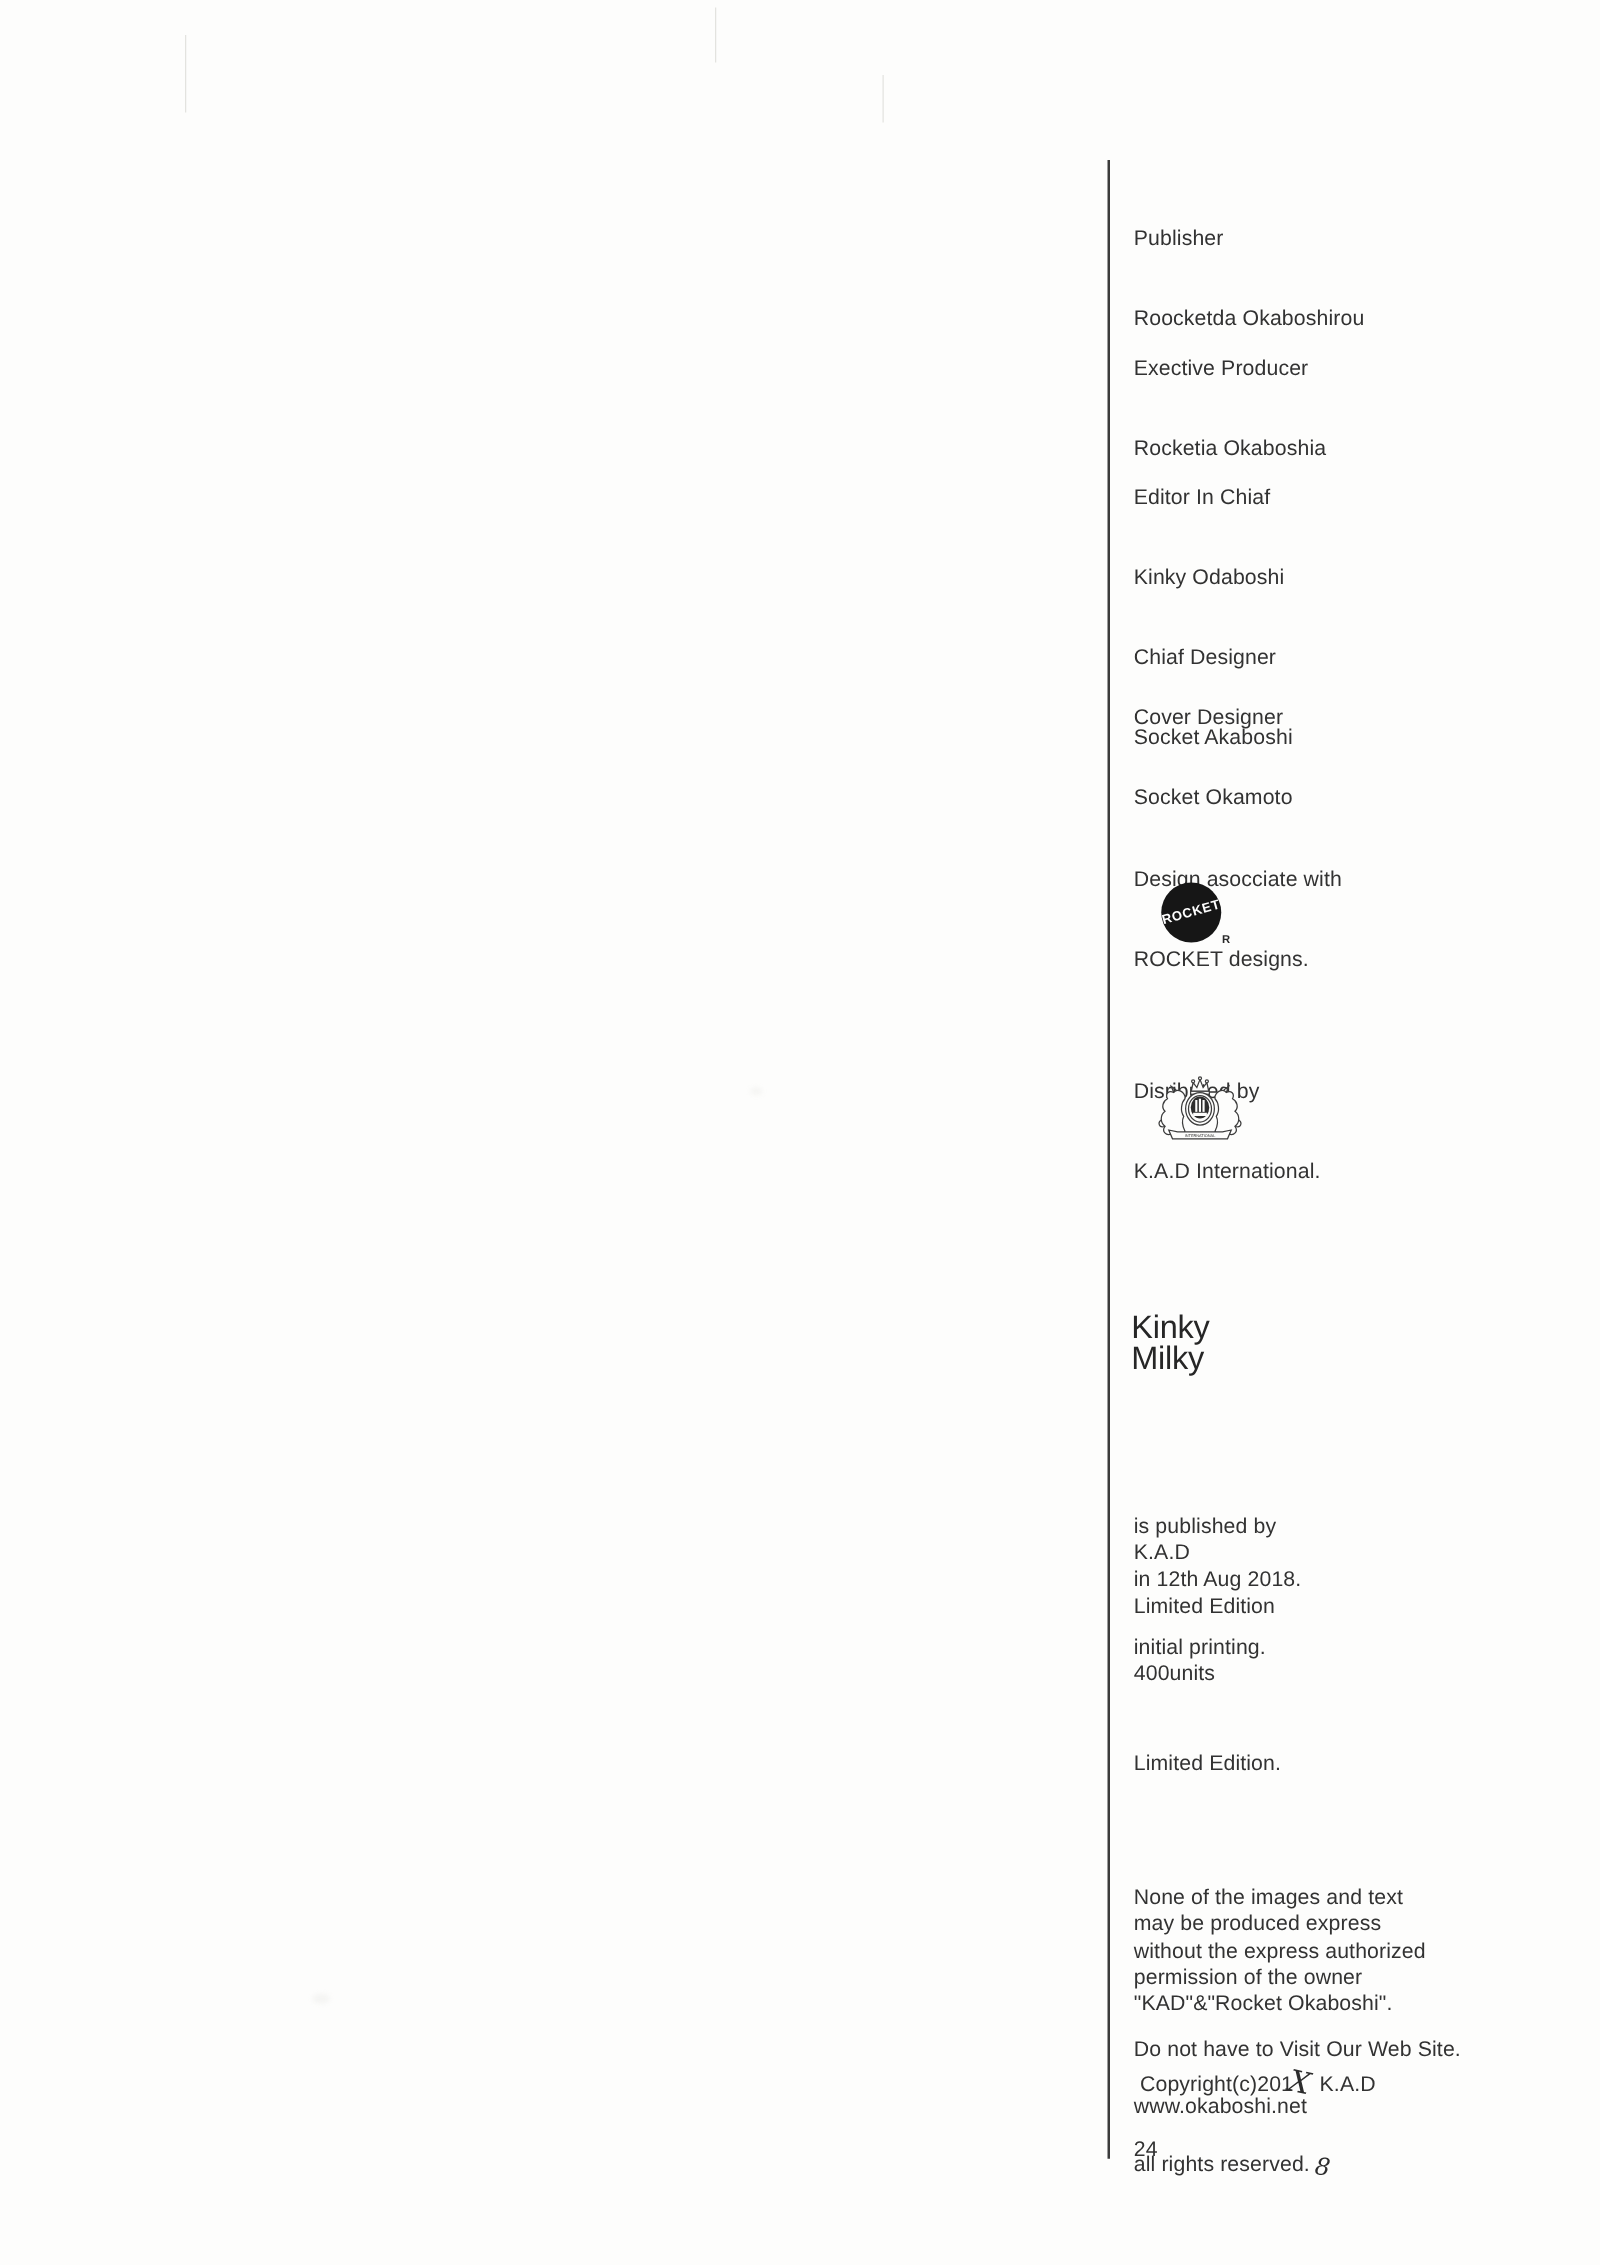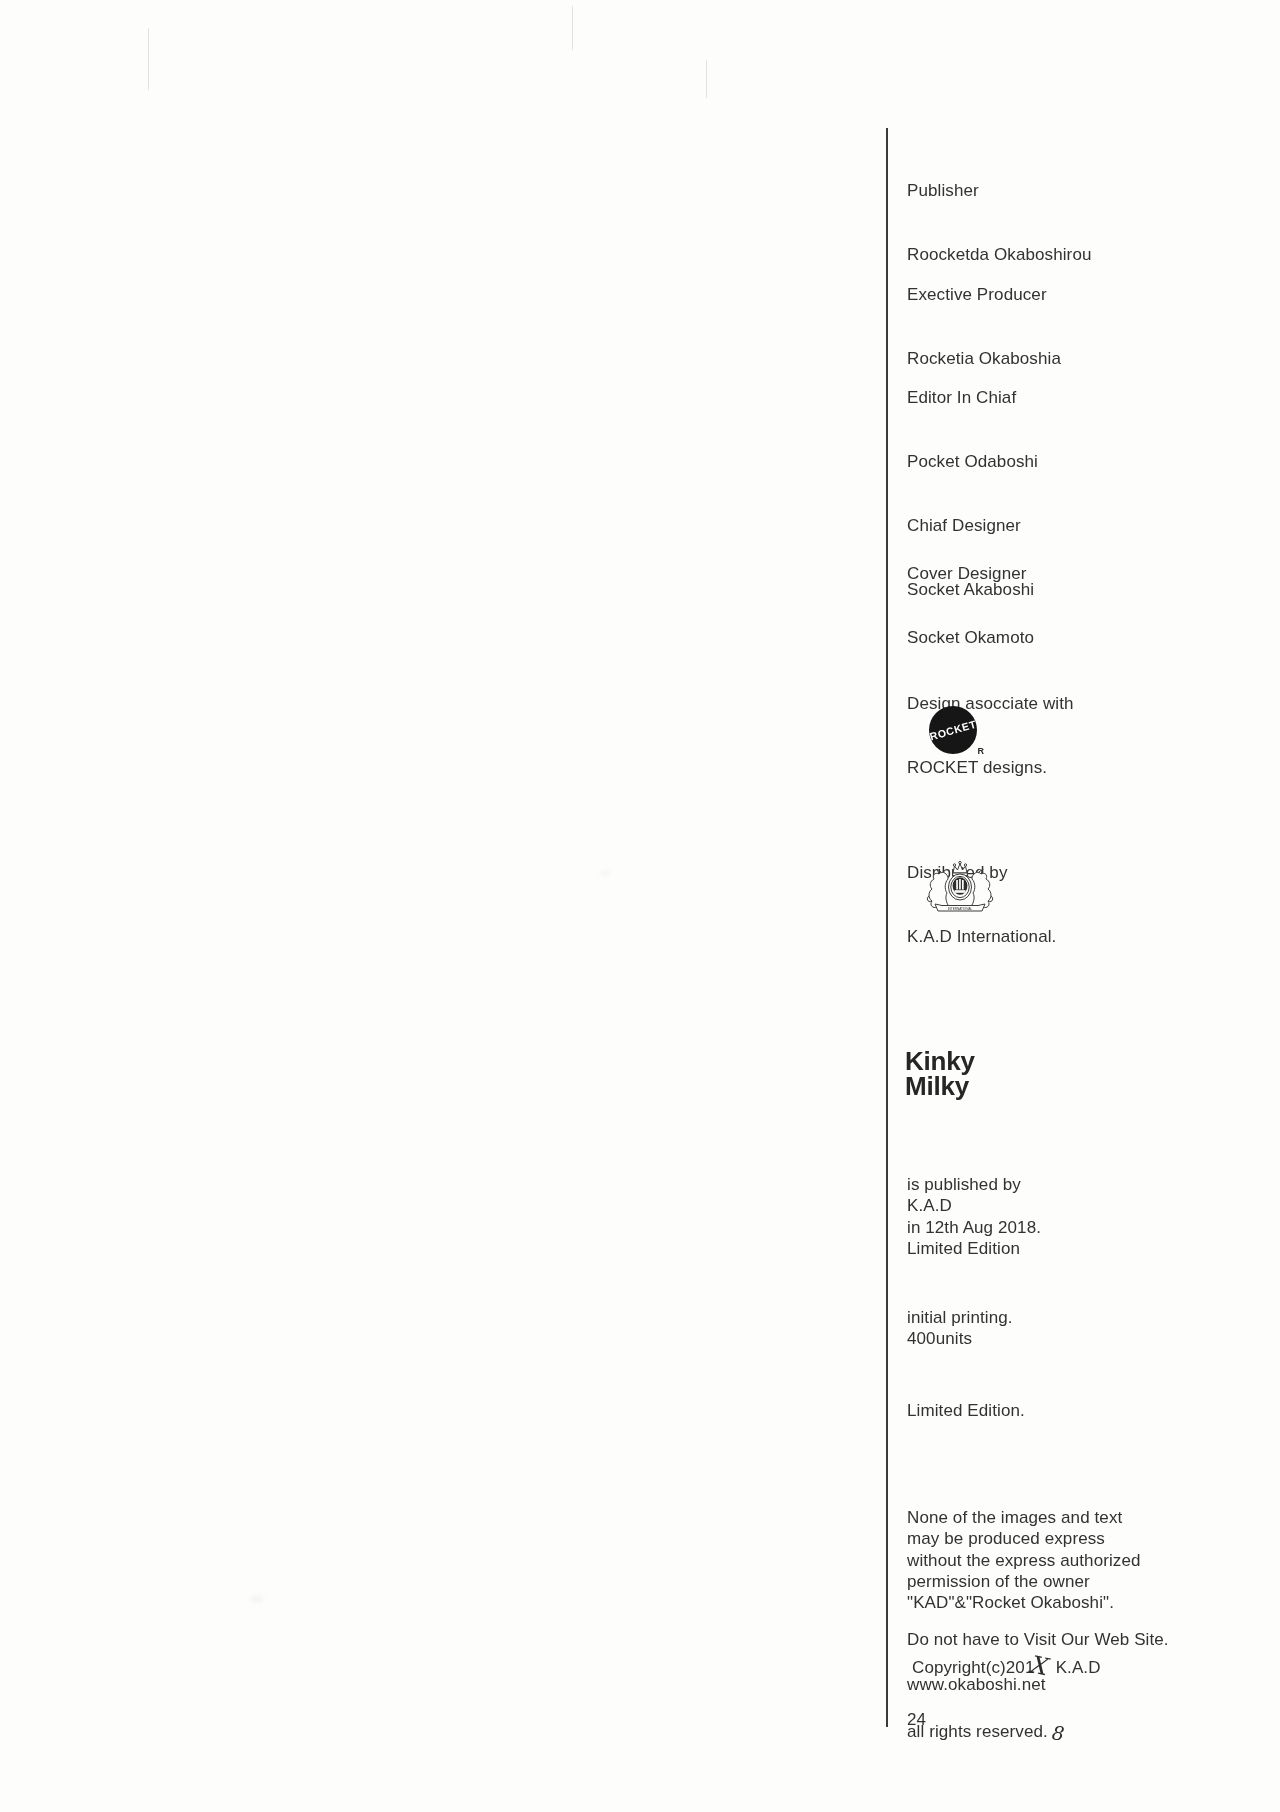--- a/index.html
+++ b/index.html
@@ -4,21 +4,21 @@
 <style>
   html,body{margin:0;padding:0;background:#ffffff;}
   .page{
     position:relative;width:1280px;height:1812px;background:#fdfdfc;
     font-family:"Liberation Sans",sans-serif;color:#323232;overflow:hidden;
   }
   .rule{position:absolute;left:886px;top:128px;width:2px;height:1599px;background:#3b3b3b;}
   .tb{position:absolute;left:907px;font-size:17px;line-height:21.4px;letter-spacing:0.1px;white-space:pre;}
   .tb div{min-height:21.4px;}
   .title{position:absolute;left:905px;top:1049px;margin:0;font-size:26px;line-height:25px;
-         font-weight:700;color:#262626;letter-spacing:-0.2px;}
+         font-weight:400;color:#262626;letter-spacing:-0.2px;}
   .rocket-logo{position:absolute;left:929px;top:706px;width:48px;height:48px;
                background:#161616;border-radius:50%;}
   .rocket-text{position:absolute;left:50%;top:50%;
                transform:translate(-50%,-50%) rotate(-16deg);
                color:#ffffff;font-size:10.5px;font-weight:bold;letter-spacing:0.6px;}
   .rocket-r{position:absolute;right:-7px;bottom:-2px;color:#2a2a2a;font-size:9px;font-weight:bold;}
   .emblem{position:absolute;left:921px;top:859px;width:78px;height:56px;}
   .hand{display:inline-block;font-family:"DejaVu Serif",serif;font-style:italic;color:#2c2c2c;}
   .handx{font-size:24px;line-height:17px;transform:rotate(12deg);margin-left:-3px;position:relative;top:1px;}
   .hand8{font-size:19px;line-height:17px;transform:rotate(8deg);margin-left:4px;position:relative;top:3px;}
@@ -45,21 +45,21 @@
     <div>Roocketda Okaboshirou</div>
   </section>
 
   <section class="tb" style="top:241px">
     <div>Exective Producer</div>
     <div>Rocketia Okaboshia</div>
   </section>
 
   <section class="tb" style="top:344px">
     <div>Editor In Chiaf</div>
-    <div>Pocket Odaboshi</div>
+    <div>Kinky Odaboshi</div>
   </section>
 
   <section class="tb" style="top:472px">
     <div>Chiaf Designer</div>
     <div>Socket Akaboshi</div>
   </section>
 
   <section class="tb" style="top:520px">
     <div>Cover Designer</div>
     <div>Socket Okamoto</div>
@@ -114,21 +114,21 @@
         <text x="39" y="50.6" font-size="3.1" text-anchor="middle" fill="#333333" stroke="none" font-family="Liberation Sans, sans-serif">INTERNATIONAL</text>
       </g>
     </svg>
   </div>
 
   <h1 class="title">
     <div>Kinky</div>
     <div>Milky</div>
   </h1>
 
-  <section class="tb" style="top:1174px"><div>is published by</div><div>K.A.D</div><div>in 12th Aug 2018.</div><div>Limited Edition</div></section>
+  <section class="tb" style="top:1210px"><div>is published by</div><div>K.A.D</div><div>in 12th Aug 2018.</div><div>Limited Edition</div></section>
 
   <section class="tb" style="top:1307px"><div>initial printing.</div><div>400units</div></section>
 
   <div class="tb" style="top:1400px">Limited Edition.</div>
 
   <section class="tb" style="top:1464px">
     <div><div>None of the images and text</div><div>may be produced express</div><div>without the express authorized</div><div>permission of the owner</div><div>"KAD"&amp;"Rocket Okaboshi".</div></div>
     <div class="copyline"><span>Copyright(c)201</span><span class="hand handx">X</span><span class="suffix">K.A.D</span></div>
     <div><span>all rights reserved.</span><span class="hand hand8">8</span></div>
   </section>

